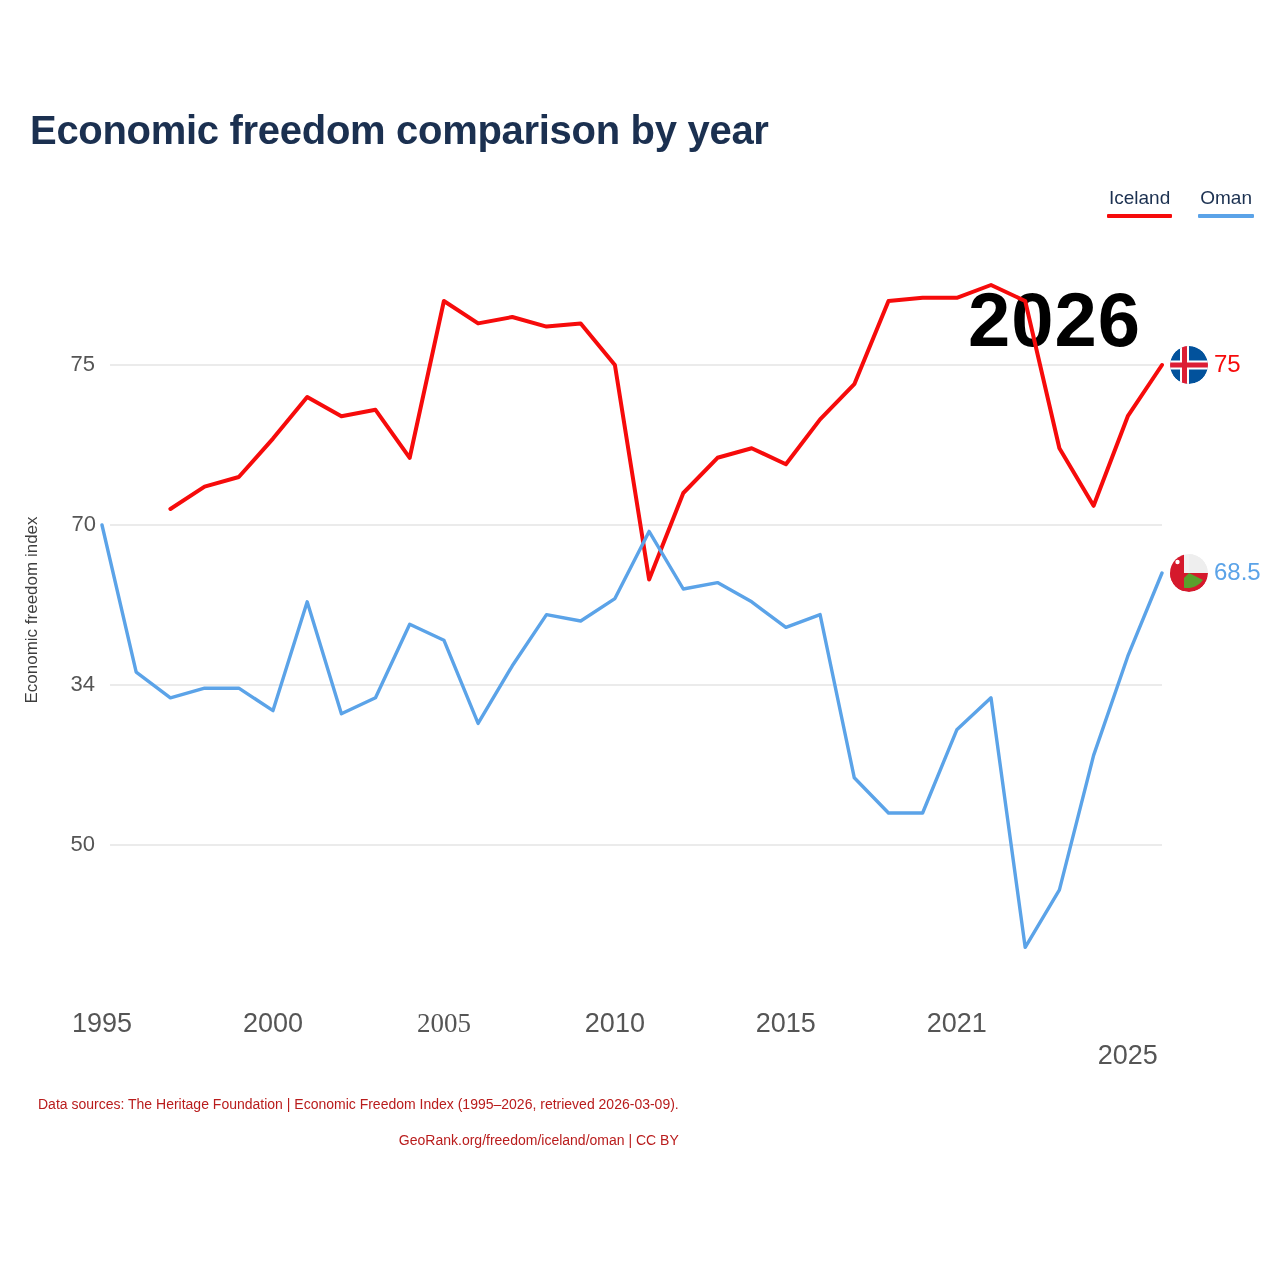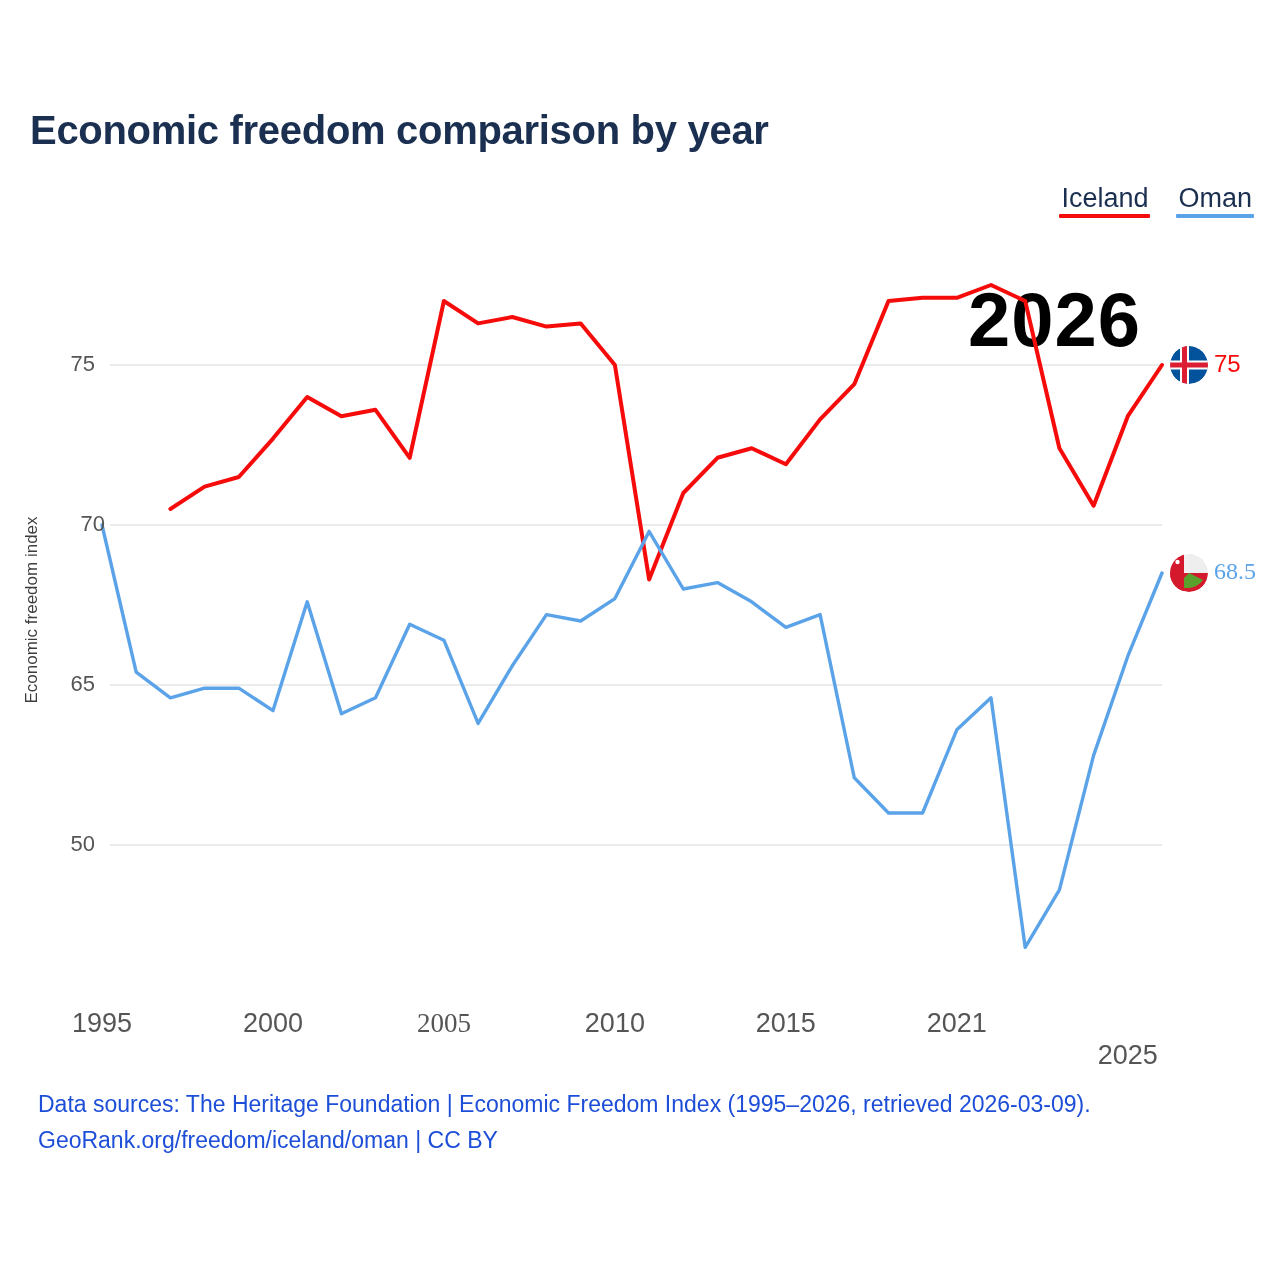--- a/index.html
+++ b/index.html
@@ -37,21 +37,21 @@
     gap: 26px;
     align-items: flex-start;
   }
   .legend-item {
     display: flex;
     flex-direction: column;
     align-items: stretch;
     cursor: pointer;
   }
   .legend-label {
-    font-size: 27px;
+    font-size: 19px;
     color: #1b3050;
     text-align: left;
     line-height: 24px;
     padding: 0 2px;
   }
   .legend-rule {
     height: 4px;
     margin-top: 4px;
     border-radius: 1px;
   }
@@ -109,23 +109,24 @@
     position: absolute;
     width: 38px;
     height: 38px;
     border-radius: 50%;
     overflow: hidden;
   }
   #footer {
     position: absolute;
     left: 38px;
     top: 1086px;
-    font-size: 23px;
-    color: #1d4ed8;
+    font-size: 14px;
+    color: #b91c1c;
     line-height: 36px;
+    text-align: right;
   }
 </style>
 </head>
 <body>
 
 <div id="page">
 
   <div id="chart-title">Economic freedom comparison by year</div>
 
   <div id="legend">
@@ -147,22 +148,22 @@
         <line x1="110" x2="1162" y1="685" y2="685" stroke="#ebebeb" stroke-width="2"></line>
         <line x1="110" x2="1162" y1="525" y2="525" stroke="#ebebeb" stroke-width="2"></line>
         <line x1="110" x2="1162" y1="365" y2="365" stroke="#ebebeb" stroke-width="2"></line>
         <polyline points="170.4,509.0 204.6,486.6 238.8,477.0 273.0,438.6 307.2,397.0 341.4,416.2 375.5,409.8 409.7,457.8 443.9,301.0 478.1,323.4 512.3,317.0 546.5,326.6 580.7,323.4 614.9,365.0 649.1,579.4 683.3,493.0 717.5,457.8 751.7,448.2 785.9,464.2 820.1,419.4 854.3,384.2 888.5,301.0 922.6,297.8 956.8,297.8 991.0,285.0 1025.2,301.0 1059.4,448.2 1093.6,505.8 1127.8,416.2 1162.0,365.0" fill="none" stroke="#f60b0b" stroke-width="4" stroke-linejoin="round" stroke-linecap="round"></polyline>
         <polyline points="102.0,525.0 136.2,672.2 170.4,697.8 204.6,688.2 238.8,688.2 273.0,710.6 307.2,601.8 341.4,713.8 375.5,697.8 409.7,624.2 443.9,640.2 478.1,723.4 512.3,665.8 546.5,614.6 580.7,621.0 614.9,598.6 649.1,531.4 683.3,589.0 717.5,582.6 751.7,601.8 785.9,627.4 820.1,614.6 854.3,777.8 888.5,813.0 922.6,813.0 956.8,729.8 991.0,697.8 1025.2,947.4 1059.4,889.8 1093.6,755.4 1127.8,656.2 1162.0,573.0" fill="none" stroke="#5ba3e8" stroke-width="3.4" stroke-linejoin="round" stroke-linecap="round"></polyline>
       </svg>
 
     <div class="ylabel-text">Economic freedom index</div>
     <div id="yticks">
         <div class="ytick" style="top: 845px; left: 35px; right: auto;">50</div>
-        <div class="ytick" style="top: 685px; left: 35px; right: auto;">65</div>
-        <div class="ytick" style="top: 525px; left: 45px; right: auto;">70</div>
+        <div class="ytick" style="top: 685px; left: 35px; right: auto;">34</div>
+        <div class="ytick" style="top: 525px; left: 36px; right: auto;">70</div>
         <div class="ytick" style="top: 365px; left: 35px; right: auto;">75</div>
       </div>
     <div id="xticks">
         <div class="xtick" style="left: 42px;">1995</div>
         <div class="xtick" style="left: 212.968px;">2000</div>
         <div class="xtick" style="left: 383.935px; font-family: Liberation Serif, serif;">2005</div>
         <div class="xtick" style="left: 554.903px;">2010</div>
         <div class="xtick" style="left: 725.871px;">2015</div>
         <div class="xtick" style="left: 896.839px;">2021</div>
         <div class="xtick" style="left: 1067.81px; margin-top: 32px;">2025</div>
@@ -184,21 +185,21 @@
     <div class="flag" id="flag-oman" style="left: 1170px; top: 554px;">
       <svg viewBox="0 0 38 38" width="38" height="38">
         <circle cx="19" cy="19" r="19" fill="#f1f1f1"></circle>
         <path d="M19 0 A19 19 0 0 1 38 19 L19 19 Z" fill="#eeeeee"></path>
         <path d="M0 19 A19 19 0 0 0 38 19 Z" fill="#d5192c"></path>
         <path d="M7 31 A19 19 0 0 0 33 26 L19 19 Z" fill="#5aa02c"></path>
         <rect x="0" y="0" width="14" height="38" fill="#d5192c"></rect>
         <circle cx="7.5" cy="8" r="2.2" fill="#ffffff"></circle>
       </svg>
     </div>
-    <div class="end-label" id="label-oman" style="color: rgb(91, 163, 232); left: 1214px; top: 558px; font-family: Liberation Serif, serif;">68.5</div>
+    <div class="end-label" id="label-oman" style="color: rgb(91, 163, 232); left: 1214px; top: 558px;">68.5</div>
   </div>
 
   <div id="footer">
     <div>Data sources: The Heritage Foundation | Economic Freedom Index (1995–2026, retrieved 2026-03-09).</div>
     <div>GeoRank.org/freedom/iceland/oman | CC BY</div>
   </div>
 
 </div>
 
 </body></html>

